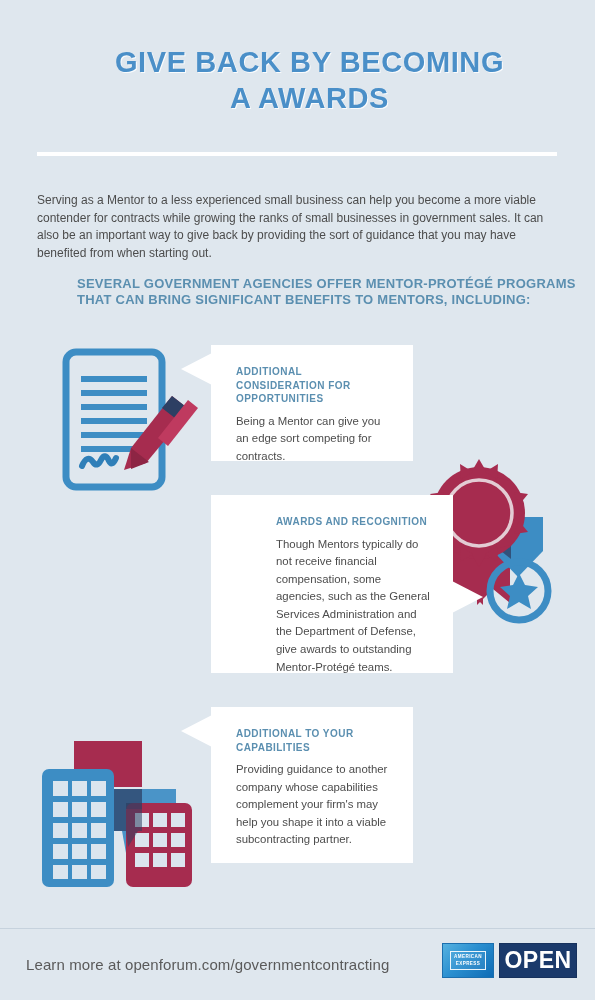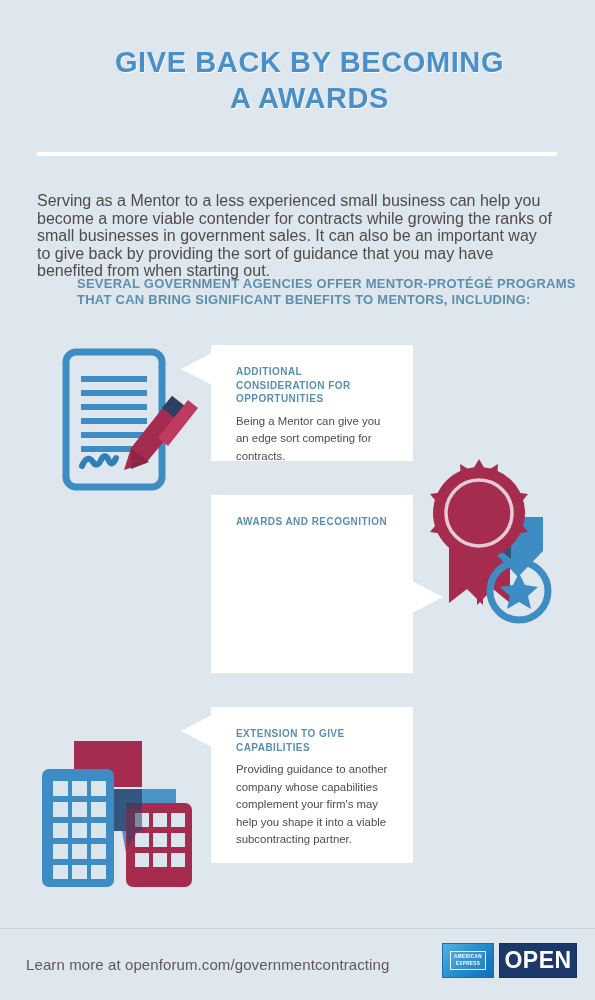--- a/index.html
+++ b/index.html
@@ -26,21 +26,21 @@
   .title .l2{display:block;}
 
   .divider{
     position:absolute;left:37px;top:152px;width:520px;height:4px;
     background:#ffffff;
   }
 
   
   .intro{
     position:absolute;left:37px;top:192px;width:516px;
-    color:#4c4c4c;font-size:16px;line-height:17.6px;
+    color:#4c4c4c;font-size:12px;line-height:17.6px;
   }
   .subhead{
     position:absolute;left:37px;top:276px;width:520px;
     color:#5b8fb0;font-size:13px;font-weight:bold;
     line-height:16px;letter-spacing:0.25px;margin-left:40px;
   }
 
   
   .card{
     position:absolute;background:#ffffff;
@@ -49,21 +49,21 @@
     color:#5b8fb0;font-size:10px;font-weight:bold;
     letter-spacing:0.45px;line-height:13.5px;
     margin:0 0 7px 0;
   }
   .card .cb{
     color:#4c4c4c;font-size:11.4px;line-height:17.6px;
   }
   .card-inner{padding:20px 22px 18px 25px;}
 
   #card1{left:211px;top:345px;width:202px;height:116px;}
-  #card2{left:211px;top:495px;width:202px;height:178px;}
+  #card2{left:211px;top:495px;width:202px;height:178px;padding-left:40px;}
   #card3{left:211px;top:707px;width:202px;height:156px;}
 
   
   .tail{position:absolute;width:0;height:0;}
   .tail-left{
     left:-30px;top:8px;
     border-top:16px solid transparent;
     border-bottom:16px solid transparent;
     border-right:31px solid #ffffff;
   }
@@ -189,20 +189,21 @@
 
       <circle cx="104" cy="136" r="29" fill="none" stroke="#3d8dc4" stroke-width="7"></circle>
       <polygon points="104,118 110,130 123,132 113,141 116,154 104,147 92,154 95,141 85,132 98,130" fill="#3d8dc4"></polygon>
     </svg>
   </div>
 
   <div class="card" id="card2">
     <div class="tail tail-right"></div>
     <div class="card-inner">
       <div class="ch">AWARDS AND RECOGNITION</div>
+      <div class="cb">Though Mentors typically do not receive financial compensation, some agencies, such as the General Services Administration and the Department of Defense, give awards to outstanding Mentor-Protégé teams.</div>
     </div>
   </div>
 
   <div class="icon" id="icon-build">
     <svg width="178" height="158" viewBox="0 0 178 158">
 
       <path d="M36 6 L104 6 L104 52 L36 52 Z" fill="#a62c4f"></path>
       <path d="M40 52 L58 52 L44 74 Z" fill="#a62c4f"></path>
 
       <rect x="4" y="34" width="72" height="118" rx="7" ry="7" fill="#3d8dc4"></rect>
@@ -244,21 +245,21 @@
 
       <path d="M88 68 L104 68 L104 74 L88 74 Z" fill="#2d3f63" opacity=".72"></path>
       <path d="M88 74 L104 74 L104 96 L88 96 Z" fill="#2d3f63" opacity=".55"></path>
       <path d="M88 96 L100 96 L90 112 Z" fill="#2d3f63" opacity=".55"></path>
     </svg>
   </div>
 
   <div class="card" id="card3">
     <div class="tail tail-left"></div>
     <div class="card-inner">
-      <div class="ch">EXTENSION TO GIVE CAPABILITIES</div>
+      <div class="ch">ADDITIONAL TO YOUR CAPABILITIES</div>
       <div class="cb">Providing guidance to another company whose capabilities complement your firm's may help you shape it into a viable subcontracting partner.</div>
     </div>
   </div>
 
   <div class="footline"></div>
   <div class="footer-text">Learn more at openforum.com/governmentcontracting</div>
 
   <div class="logo">
     <div class="amex-box">
       <div class="amex-inner">

